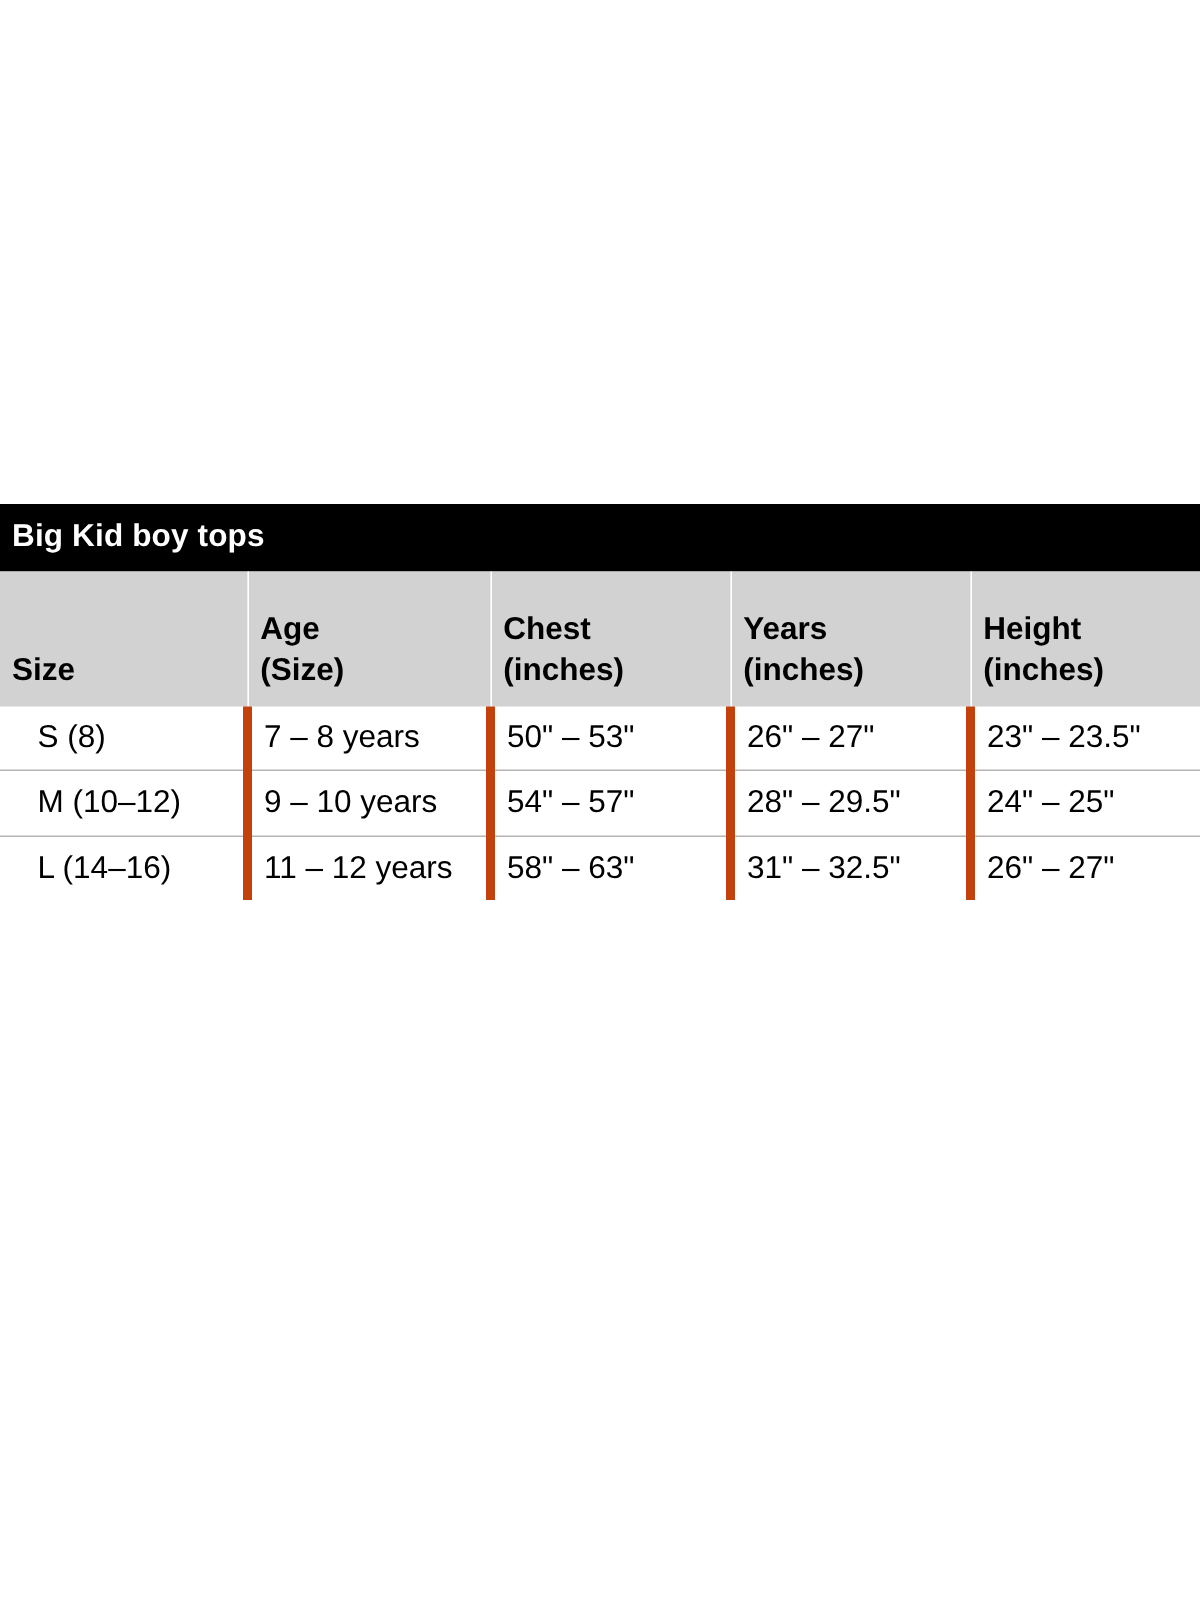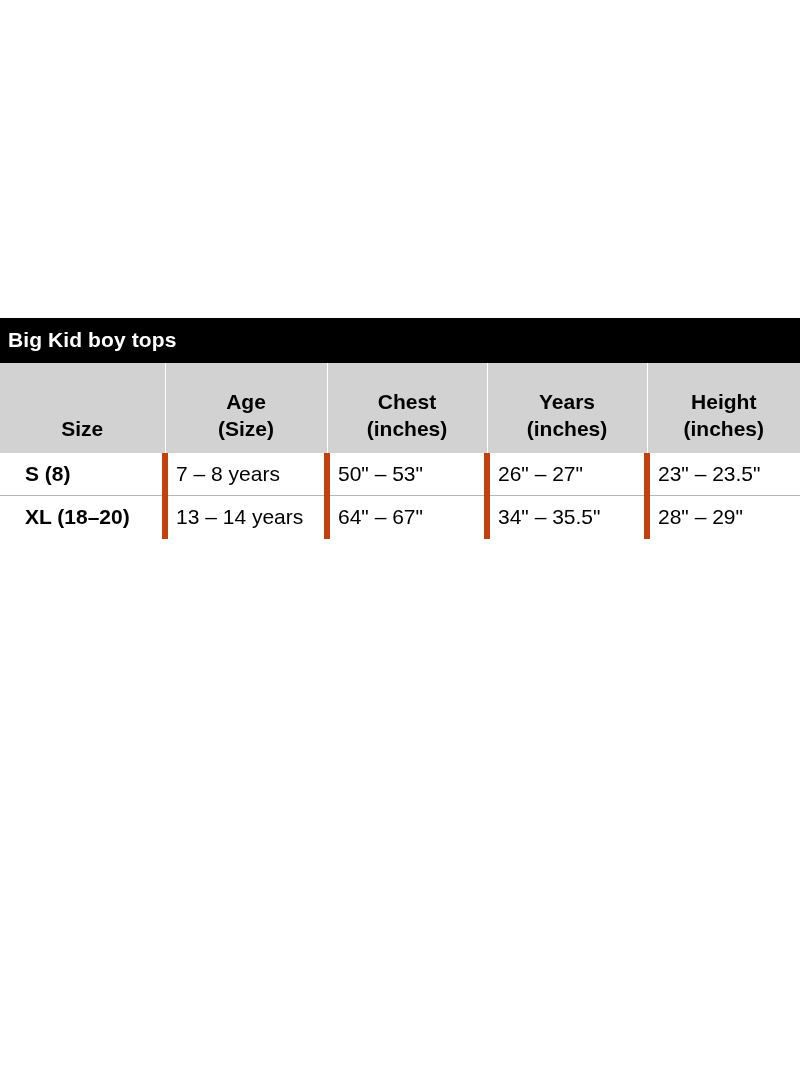--- a/index.html
+++ b/index.html
@@ -12,21 +12,21 @@
     height: 1069px;
     font-family: "Liberation Sans", sans-serif;
     color: #000000;
     position: relative;
     overflow: hidden;
   }
 
   .chart-wrap {
     position: absolute;
     left: 0;
-    top: 318px;
+    top: 336px;
     width: 800px;
   }
 
   table.size-table {
     width: 800px;
     border-collapse: collapse;
     table-layout: fixed;
     font-size: 21px;
   }
 
@@ -38,21 +38,21 @@
     padding: 10px 8px 11px 8px;
     border: none;
     letter-spacing: 0.1px;
   }
 
   table.size-table thead.head-row th {
     background: #d2d2d2;
     color: #000000;
     font-weight: bold;
     font-size: 21px;
-    text-align: center;
+    text-align: left;
     vertical-align: bottom;
     padding: 8px 8px 10px 8px;
     border-left: 1px solid #ffffff;
     line-height: 1.28;
     height: 72px;
   }
   table.size-table thead.head-row th.first-col {
     border-left: none;
     margin-left: 28px;
   }
@@ -60,21 +60,21 @@
   table.size-table tbody td {
     border-left: 6px solid #c2410c;
     border-top: 1px solid #b5b5b5;
     padding: 7px 8px 8px 8px;
     vertical-align: middle;
     line-height: 1.3;
     font-size: 21px;
   }
   table.size-table tbody td.first-col {
     border-left: none;
-    font-weight: bold;
+    font-weight: normal;
     padding-left: 25px;
   }
   table.size-table tbody tr:first-child td {
     border-top: none;
   }
 
   col.c-size   { width: 165px; }
   col.c-age    { width: 162px; }
   col.c-height { width: 160px; }
   col.c-chest  { width: 160px; }
@@ -126,21 +126,28 @@
 
     <tbody>
       <tr>
         <td class="first-col">S (8)</td>
         <td>7 – 8 years</td>
         <td>50" – 53"</td>
         <td>26" – 27"</td>
         <td>23" – 23.5"</td>
       </tr>
       <tr>
-        <td class="first-col">XL (18–20)</td>
-        <td>13 – 14 years</td>
-        <td>64" – 67"</td>
-        <td>34" – 35.5"</td>
-        <td>28" – 29"</td>
+        <td class="first-col">M (10–12)</td>
+        <td>9 – 10 years</td>
+        <td>54" – 57"</td>
+        <td>28" – 29.5"</td>
+        <td>24" – 25"</td>
+      </tr>
+      <tr>
+        <td class="first-col">L (14–16)</td>
+        <td>11 – 12 years</td>
+        <td>58" – 63"</td>
+        <td>31" – 32.5"</td>
+        <td>26" – 27"</td>
       </tr>
     </tbody>
   </table>
 </div>
 
 </body></html>

